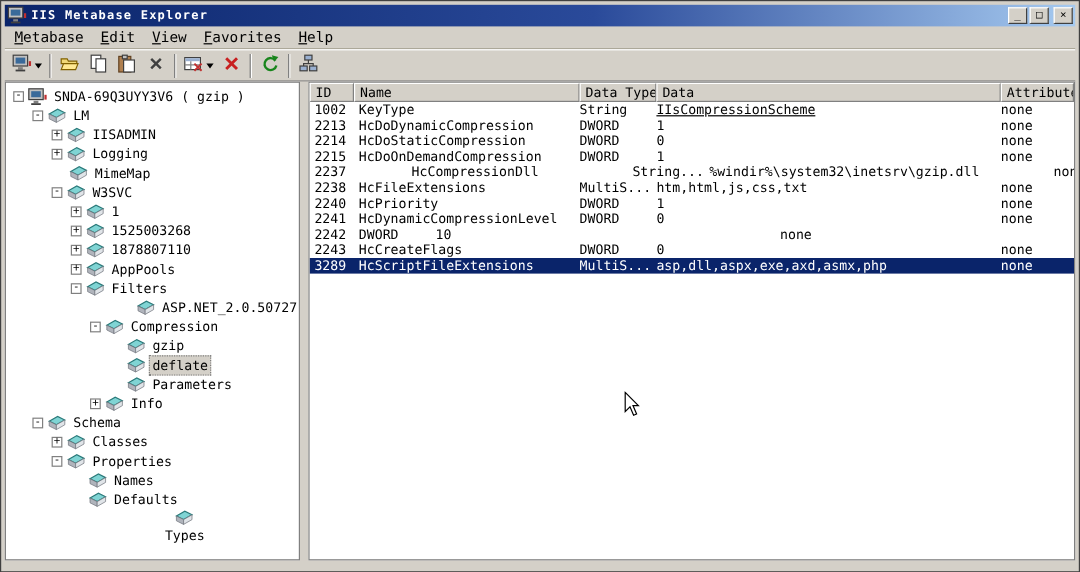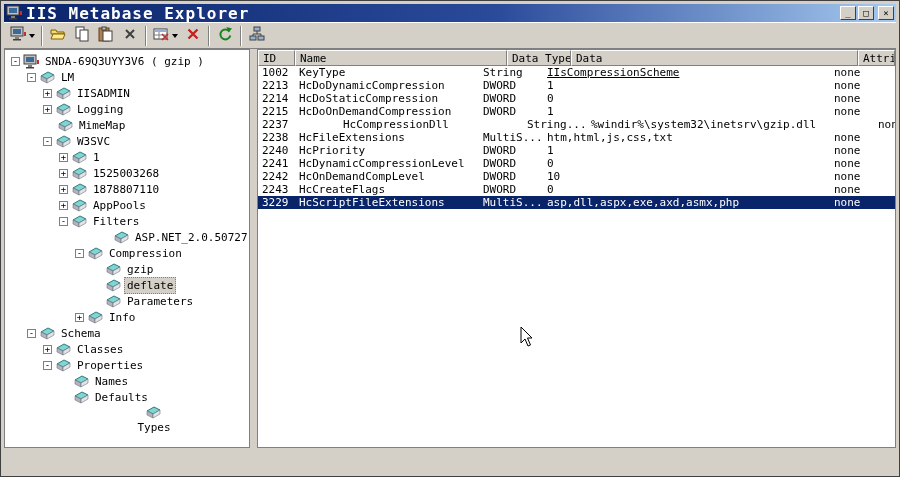--- a/index.html
+++ b/index.html
@@ -14,21 +14,21 @@
     width:900px; height:477px; background:#d4d0c8;
     padding:3px; border:1px solid #404040;
   }
   
   .titlebar{
     height:18px; display:flex; align-items:center; padding:0 2px;
     background:linear-gradient(90deg,#0a246a 0%,#2a4a9a 55%,#a6caf0 100%);
   }
   .title-icon{ width:16px; height:16px; flex:none; }
   .title-text{
-    color:#fff; font-weight:bold; font-size:16px; margin-left:4px; flex:1;
+    color:#fff; font-weight:bold; font-size:10px; margin-left:4px; flex:1;
     white-space:nowrap; letter-spacing:1px;
   }
   .win-btn{
     width:16px; height:14px; margin-left:2px; flex:none;
     background:#d4d0c8; border:1px solid; border-color:#fff #404040 #404040 #fff;
     font-size:9px; line-height:11px; text-align:center; color:#000;
     font-family:"DejaVu Sans Mono", monospace; padding:0;
   }
   .win-btn.close{ margin-left:4px; }
   
@@ -105,20 +105,27 @@
           <rect x="5" y="11" width="4" height="2" fill="#808080"></rect>
           <rect x="3" y="13" width="8" height="1.5" fill="#404040"></rect>
           <rect x="14" y="6" width="2" height="4" fill="#c03030"></rect>
         </svg></span>
     <span class="title-text">IIS Metabase Explorer</span>
     <button class="win-btn">_</button>
     <button class="win-btn">□</button>
     <button class="win-btn close">×</button>
   </div>
 
+  <div class="menubar" id="menubar">
+      <div class="menu-item"><u>M</u>etabase</div>
+      <div class="menu-item"><u>E</u>dit</div>
+      <div class="menu-item"><u>V</u>iew</div>
+      <div class="menu-item"><u>F</u>avorites</div>
+      <div class="menu-item"><u>H</u>elp</div>
+    </div>
 
   <div class="toolbar" id="toolbar">
       <div class="tb-btn">
         <span><svg width="16" height="15" viewBox="0 0 16 15">
             <rect x="1" y="1" width="12" height="9" fill="#c0c0c0" stroke="#404040"></rect>
             <rect x="3" y="3" width="8" height="5" fill="#3a6a9a"></rect>
             <rect x="5" y="11" width="4" height="2" fill="#808080"></rect>
             <rect x="3" y="13" width="8" height="1.5" fill="#404040"></rect>
             <rect x="14" y="6" width="2" height="4" fill="#c03030"></rect>
           </svg></span>
@@ -392,21 +399,21 @@
               <polygon points="2,6 8,9 8,13 2,10" fill="#b0b4bc" stroke="#70747c" stroke-width="0.6"></polygon>
               <polygon points="8,9 15,5 15,9 8,13" fill="#e0e4e8" stroke="#70747c" stroke-width="0.6"></polygon>
             </svg></span>
           <span class="tree-label">Types</span>
         </div>
       </div>
     <div class="splitter"></div>
     <div class="list-panel">
       <div class="list-header" id="list-header">
           <div class="header-cell" style="width: 37px;">ID</div>
-          <div class="header-cell" style="width: 212px;">Name</div>
+          <div class="header-cell" style="width: 188px;">Name</div>
           <div class="header-cell" style="width: 64px;">Data Type</div>
           <div class="header-cell" style="width: 287px;">Data</div>
           <div class="header-cell last" style="width: 67px;">Attributes</div>
         </div>
       <div class="list-body" id="list-body">
           <div class="list-row">
             <div class="cell" style="width: 37px;">1002</div>
             <div class="cell" style="width: 184px;">KeyType</div>
             <div class="cell" style="width: 64px;">String</div>
             <div class="cell" style="width: 287px; text-decoration: underline;">IIsCompressionScheme</div>
@@ -456,34 +463,33 @@
           </div>
           <div class="list-row">
             <div class="cell" style="width: 37px;">2241</div>
             <div class="cell" style="width: 184px;">HcDynamicCompressionLevel</div>
             <div class="cell" style="width: 64px;">DWORD</div>
             <div class="cell" style="width: 287px;">0</div>
             <div class="cell last" style="width: 67px;">none</div>
           </div>
           <div class="list-row">
             <div class="cell" style="width: 37px;">2242</div>
-            <div class="cell" style="width: 184px;">HcOnDemandCompLevel</div>
             <div class="cell" style="width: 64px;">DWORD</div>
             <div class="cell" style="width: 287px;">10</div>
             <div class="cell last" style="width: 67px;">none</div>
           </div>
           <div class="list-row">
             <div class="cell" style="width: 37px;">2243</div>
             <div class="cell" style="width: 184px;">HcCreateFlags</div>
             <div class="cell" style="width: 64px;">DWORD</div>
             <div class="cell" style="width: 287px;">0</div>
             <div class="cell last" style="width: 67px;">none</div>
           </div>
           <div class="list-row selected">
-            <div class="cell" style="width: 37px;">3229</div>
+            <div class="cell" style="width: 37px;">3289</div>
             <div class="cell" style="width: 184px;">HcScriptFileExtensions</div>
             <div class="cell" style="width: 64px;">MultiS...</div>
             <div class="cell" style="width: 287px;">asp,dll,aspx,exe,axd,asmx,php</div>
             <div class="cell last" style="width: 67px;">none</div>
           </div>
         </div>
     </div>
   </div>
 
   <div class="bottom-strip"></div>

